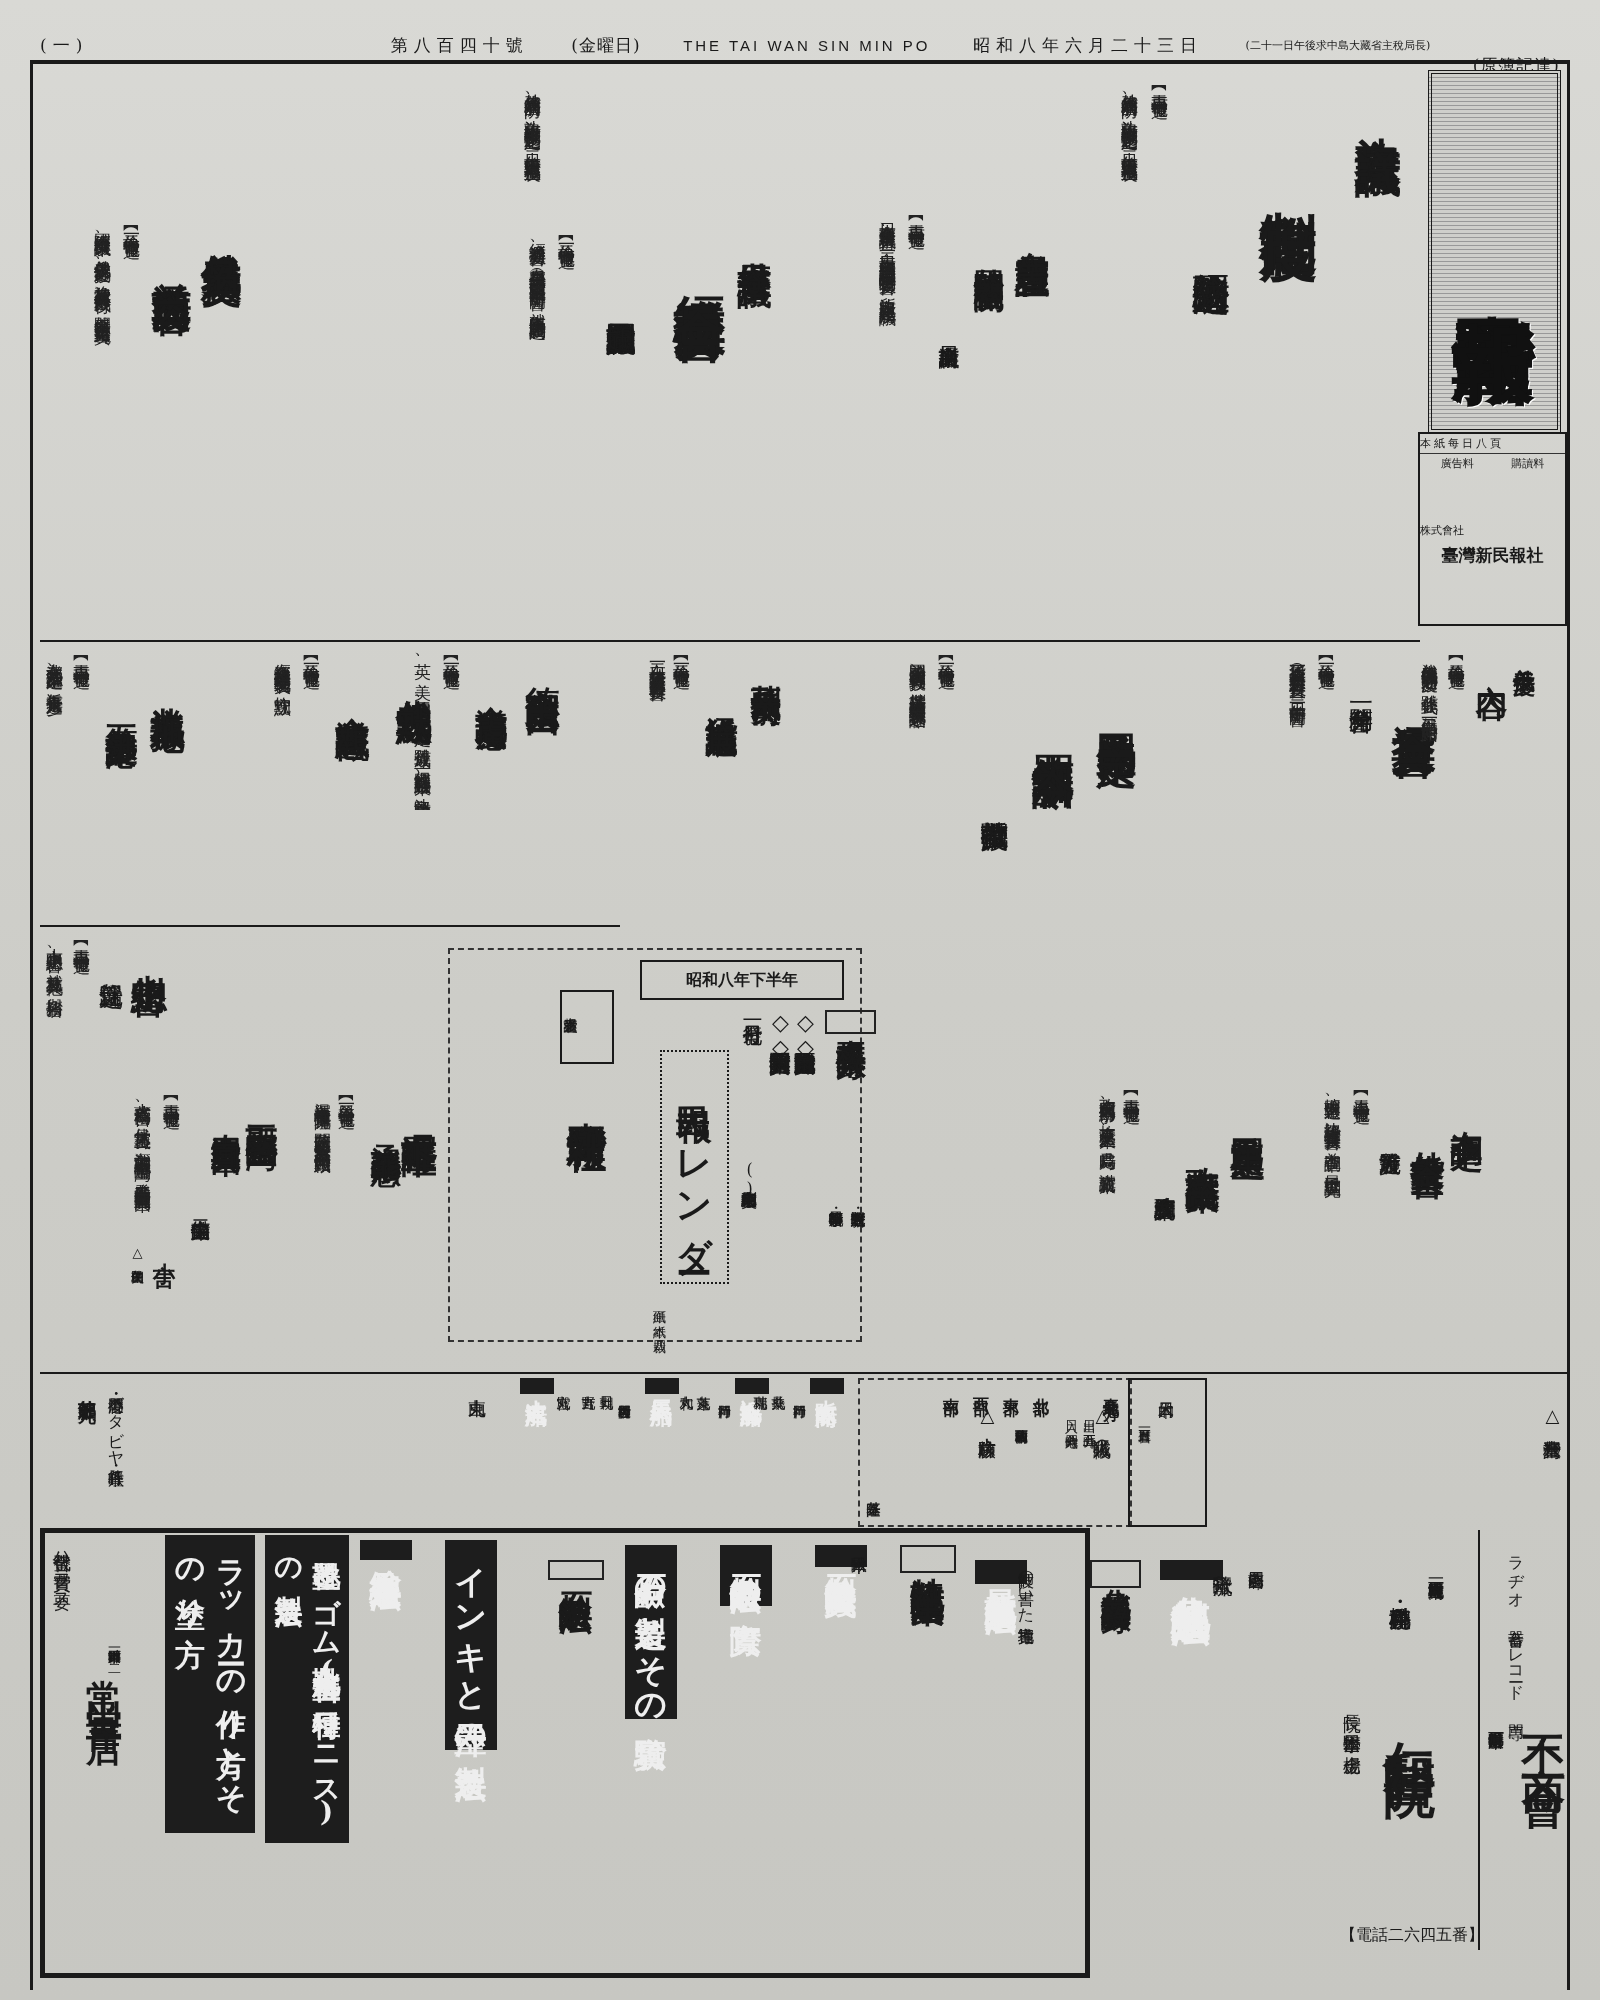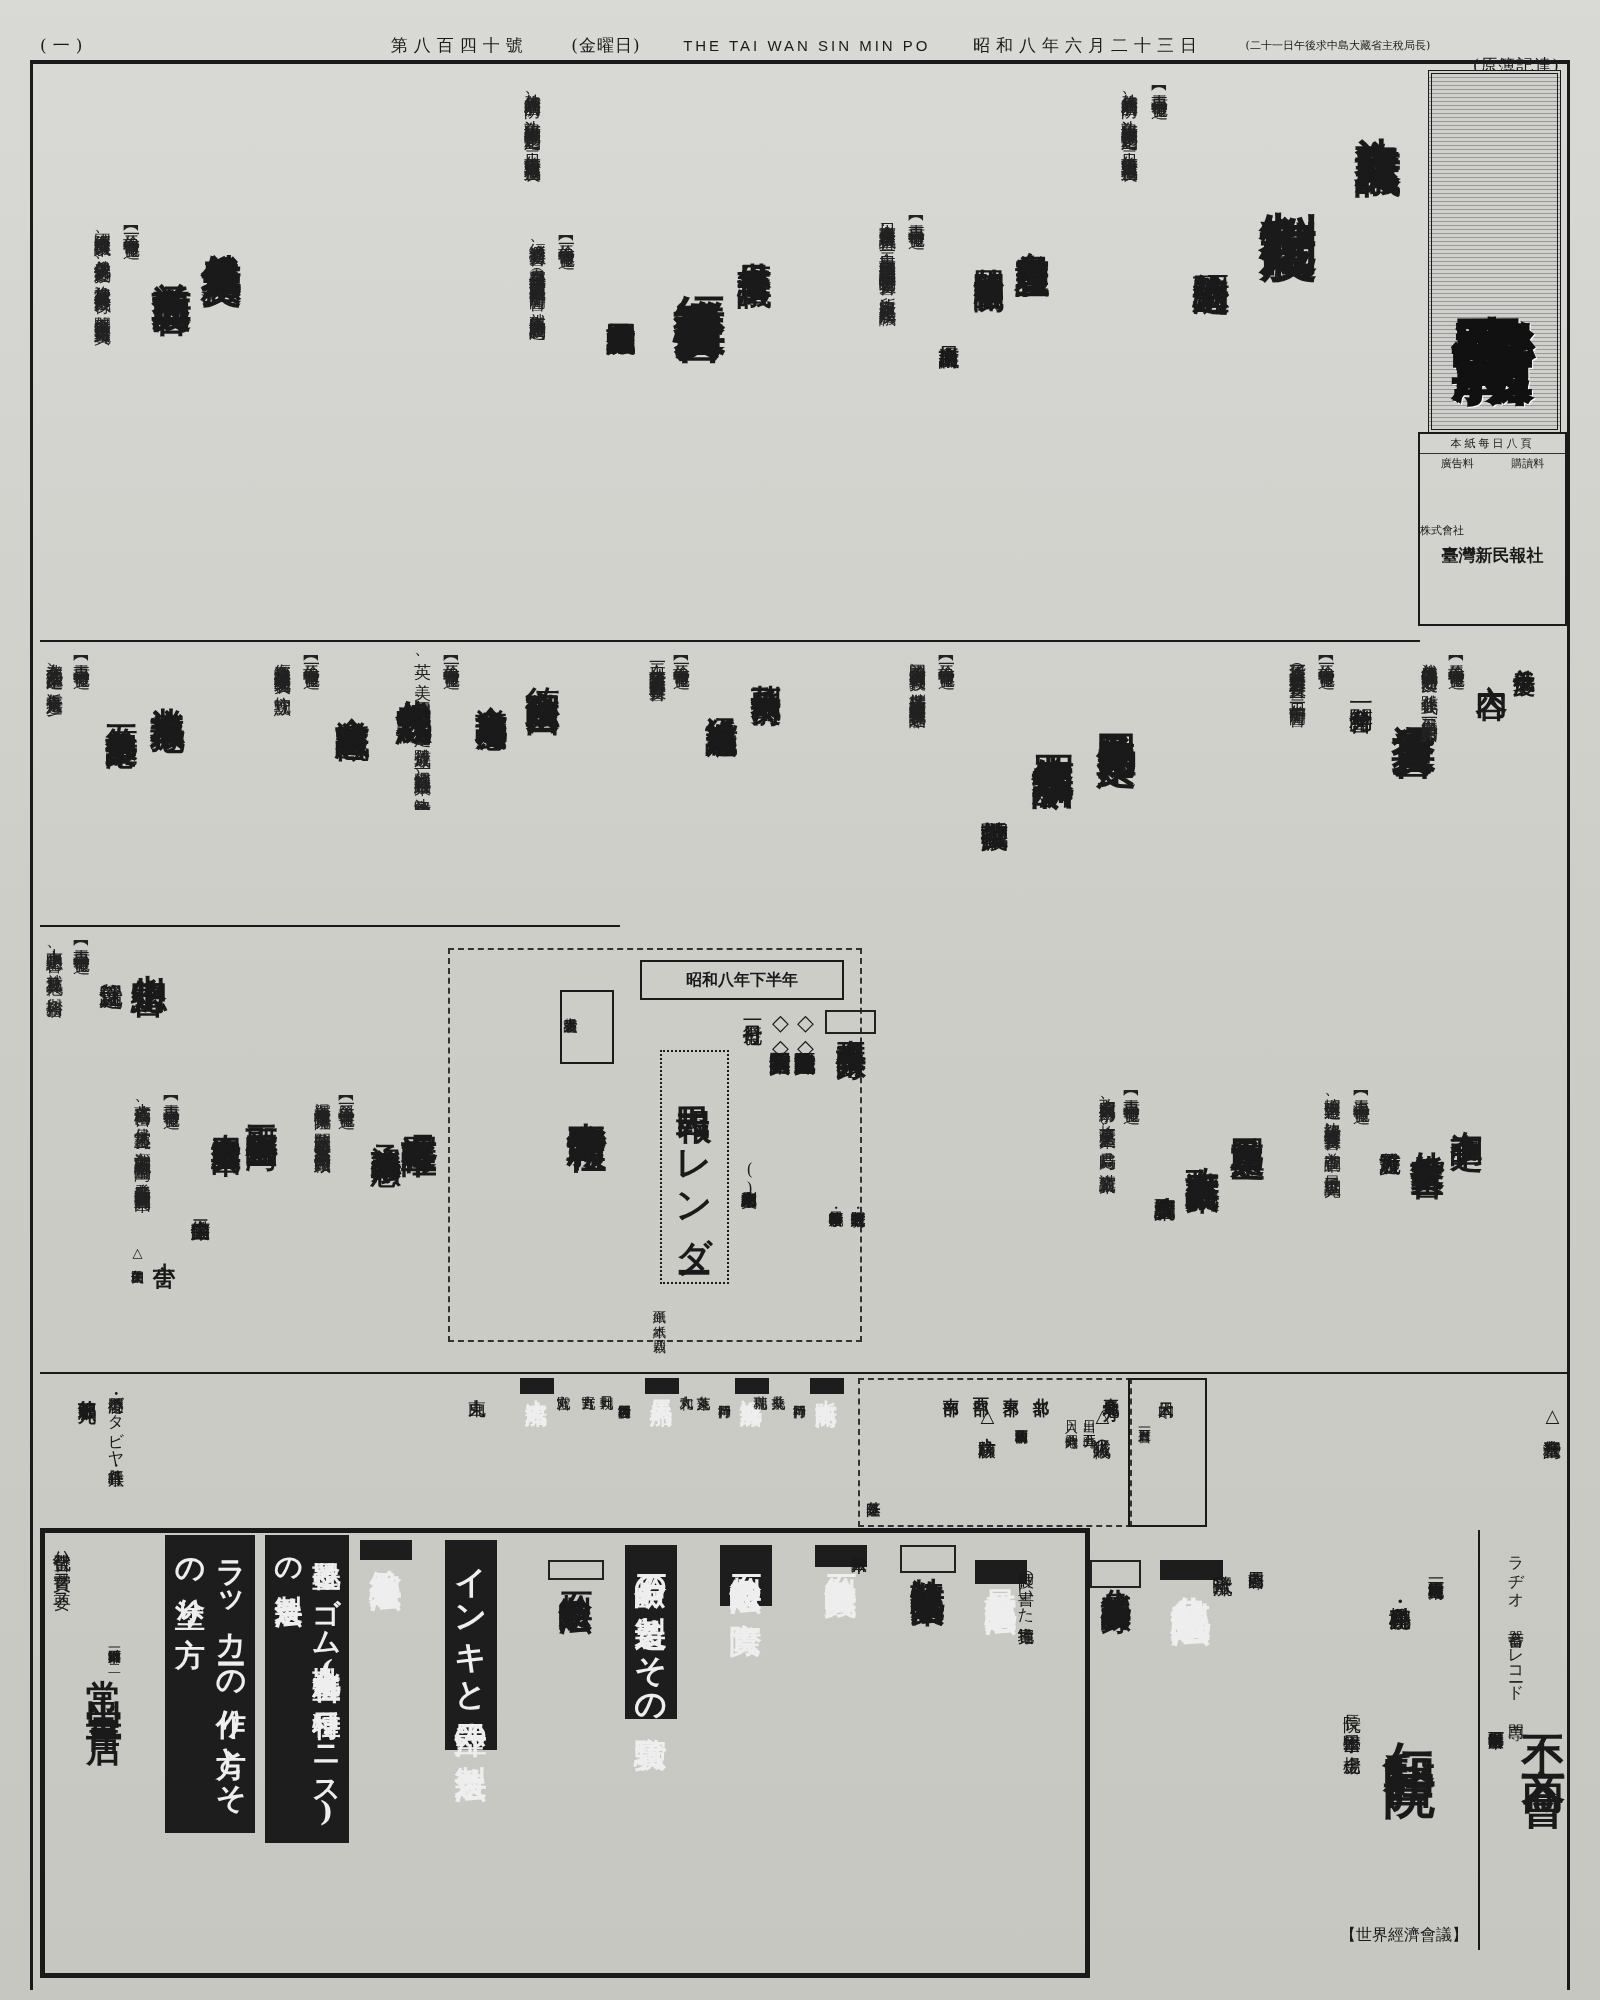--- a/index.html
+++ b/index.html
@@ -33,21 +33,21 @@
     <span style="letter-spacing:1px;margin-top:40px;">(原簿記達)</span>
   </div>
   <div class="rule" style="top:60px;left:30px;width:1540px;height:4px;"></div>
   <div class="rule" style="top:60px;left:30px;width:3px;height:1930px;"></div>
   <div class="rule" style="top:60px;left:1567px;width:3px;height:1930px;"></div>
 
   <div class="title-block">
     <span>臺灣新民報</span>
   </div>
   <div class="box" style="left:1418px;top:432px;width:145px;height:190px;font-size:11px;">
-    <div style="text-align:center;letter-spacing:3px;border-bottom:1px solid #333;padding:2px 16px;">本紙每日八頁</div>
+    <div style="text-align:left;letter-spacing:3px;border-bottom:1px solid #333;padding:2px 0;">本紙每日八頁</div>
     <div style="display:flex;justify-content:space-around;padding:2px;">
       <span>廣告料</span>
       <span>購讀料</span>
     </div>
     <div style="text-align:left;margin-top:50px;">株式會社</div>
     <div style="text-align:center;font-size:17px;font-weight:bold;margin-top:6px;">臺灣新民報社</div>
   </div>
 
   <div class="ad headline" style="left:1348px;top:100px;font-size:46px;">決定向政府提議</div>
   <div class="ad headline" style="left:1250px;top:165px;font-size:58px;">制定複稅制度</div>
@@ -222,19 +222,19 @@
   <div class="ad invert headline" style="left:265px;top:1535px;font-size:28px;padding:4px;height:300px;overflow:hidden;">靴墨とゴム靴化粧塗料(特種ワニス)の製造法</div>
   <div class="ad invert headline" style="left:165px;top:1535px;font-size:30px;padding:4px;height:290px;overflow:hidden;">ラッカーの作り方とその塗り方</div>
   <div class="ad headline" style="left:80px;top:1650px;font-size:36px;letter-spacing:12px;">常山堂書店</div>
   <div class="ad small" style="left:105px;top:1640px;">東京市神田區錦町一ノ二</div>
   <div class="ad" style="left:50px;top:1540px;font-size:18px;">代金引替ハ實費ヲ要ス</div>
 
   <div class="ad" style="left:1425px;top:1570px;font-size:16px;">高雄市鹽埕町四丁目一六番地</div>
   <div class="ad" style="left:1385px;top:1590px;font-size:22px;">內科小兒科・產科花柳科</div>
   <div class="ad headline" style="left:1375px;top:1700px;font-size:52px;letter-spacing:8px;">仁和醫院</div>
   <div class="ad" style="left:1340px;top:1700px;font-size:18px;">院長 日本醫學士 楊金虎</div>
-  <div style="position:absolute;left:1340px;top:1925px;font-size:16px;">【世界經濟會議】</div>
+  <div style="position:absolute;left:1340px;top:1925px;font-size:16px;">【電話二六四五番】</div>
 
   <div class="ad" style="left:1505px;top:1545px;font-size:16px;">ラヂオ 蓄音器 レコード 專門</div>
   <div class="ad headline" style="left:1515px;top:1700px;font-size:44px;letter-spacing:16px;">不二商會</div>
   <div class="ad" style="left:1485px;top:1720px;font-size:16px;">臺中市錦町三丁目錦町派出所向ヒ</div>
   <div class="rule" style="top:1530px;left:1478px;width:2px;height:420px;"></div>
 </div>
 
 </body></html>

